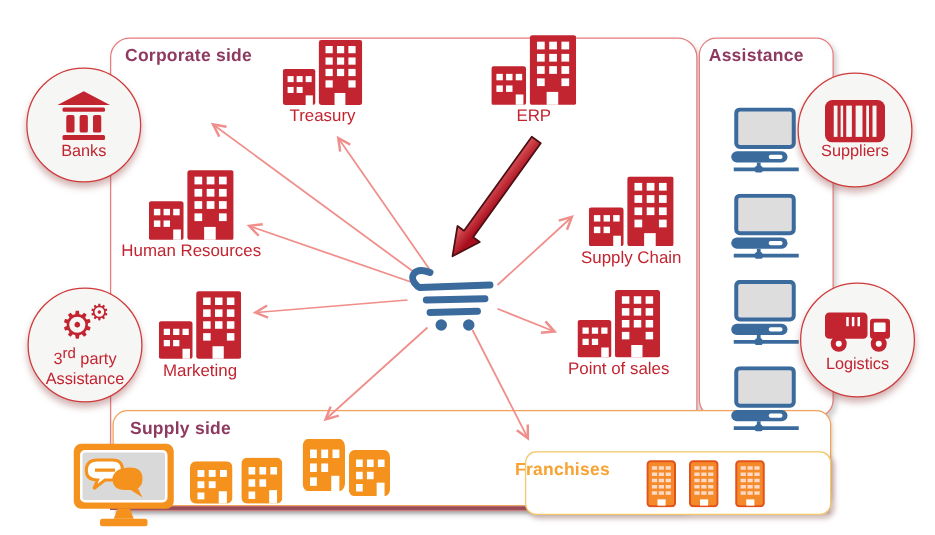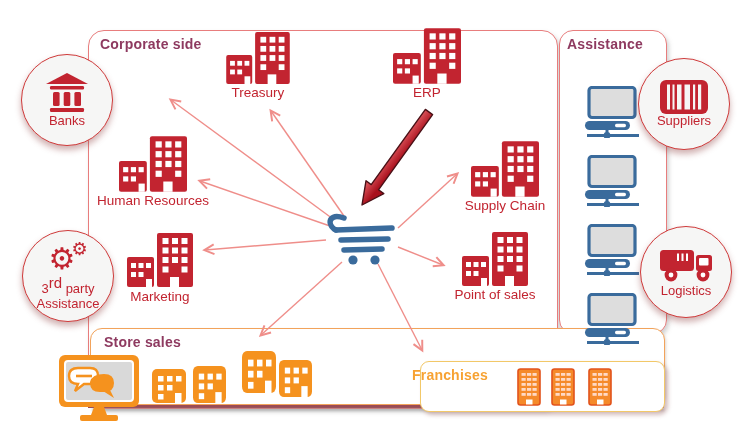--- a/index.html
+++ b/index.html
@@ -42,21 +42,21 @@
           display:flex;flex-direction:column;align-items:center;justify-content:center;
           box-shadow:0 4px 6px rgba(140,60,60,.4);}
   .circle .clabel{font-size:13px;font-weight:500;color:#c22430;line-height:1.15;text-align:center;}
   .c-banks{left:21px;top:54px;}
   .c-suppliers{left:638px;top:58px;}
   .c-thirdparty{left:22px;top:230px;}
   .c-logistics{left:640px;top:226px;}
   .gears{line-height:1;color:#c22430;}
   .gear-big{font-size:30px;}
   .gear-small{font-size:18px;vertical-align:14px;margin-left:-4px;}
-  sup{font-size:15px;text-align:center;}
+  sup{font-size:12px;text-align:center;}
   
   .server{position:absolute;left:584px;width:58px;height:52px;}
   
   .store-bldg{position:absolute;color:#f5921e;}
   
   .tower{position:absolute;}
   
   .monitor{position:absolute;left:58px;top:354px;width:86px;height:68px;}
   .cart{position:absolute;left:318px;top:209px;width:80px;height:58px;}
 </style>
@@ -139,21 +139,21 @@
 
   <div class="box box-corporate"></div>
   <div class="box box-warehouse"></div>
   <div class="box box-store"></div>
   <div class="line-maroon"></div>
   <div class="line-shadow"></div>
   <div class="box box-franchises"></div>
 
   <div class="box-title t-corporate">Corporate side</div>
   <div class="box-title t-warehouse">Assistance</div>
-  <div class="box-title t-store">Store sales</div>
+  <div class="box-title t-store">Supply side</div>
   <div class="box-title t-franchises">Franchises</div>
 
   <svg class="overlay">
     <defs>
       <marker id="ah" markerWidth="10" markerHeight="10" refX="7.5" refY="4.5" orient="auto">
         <path d="M1,1 L8,4.5 L1,8" fill="none" stroke="#ef8e8a" stroke-width="1.4"></path>
       </marker>
       <linearGradient id="bigarrow" x1="392" y1="132" x2="411" y2="147" gradientUnits="userSpaceOnUse">
         <stop offset="0" stop-color="#f4b6b2"></stop>
           <stop offset="0.45" stop-color="#e05a60"></stop>

